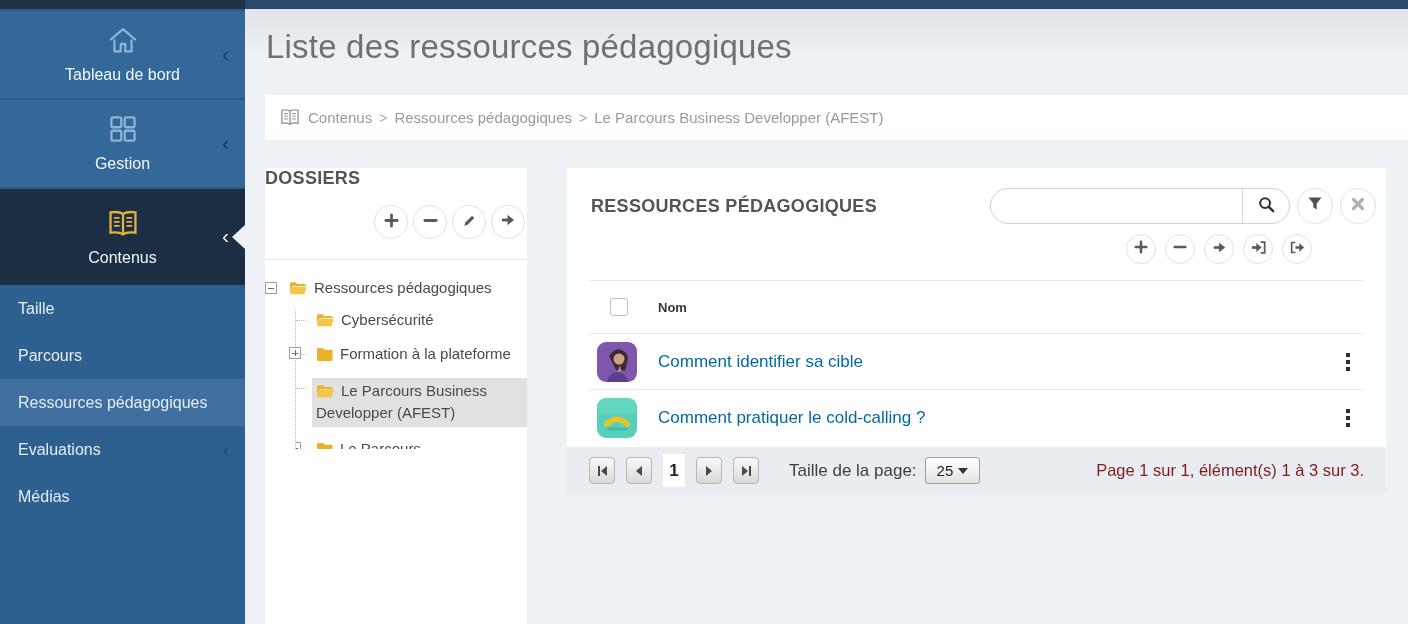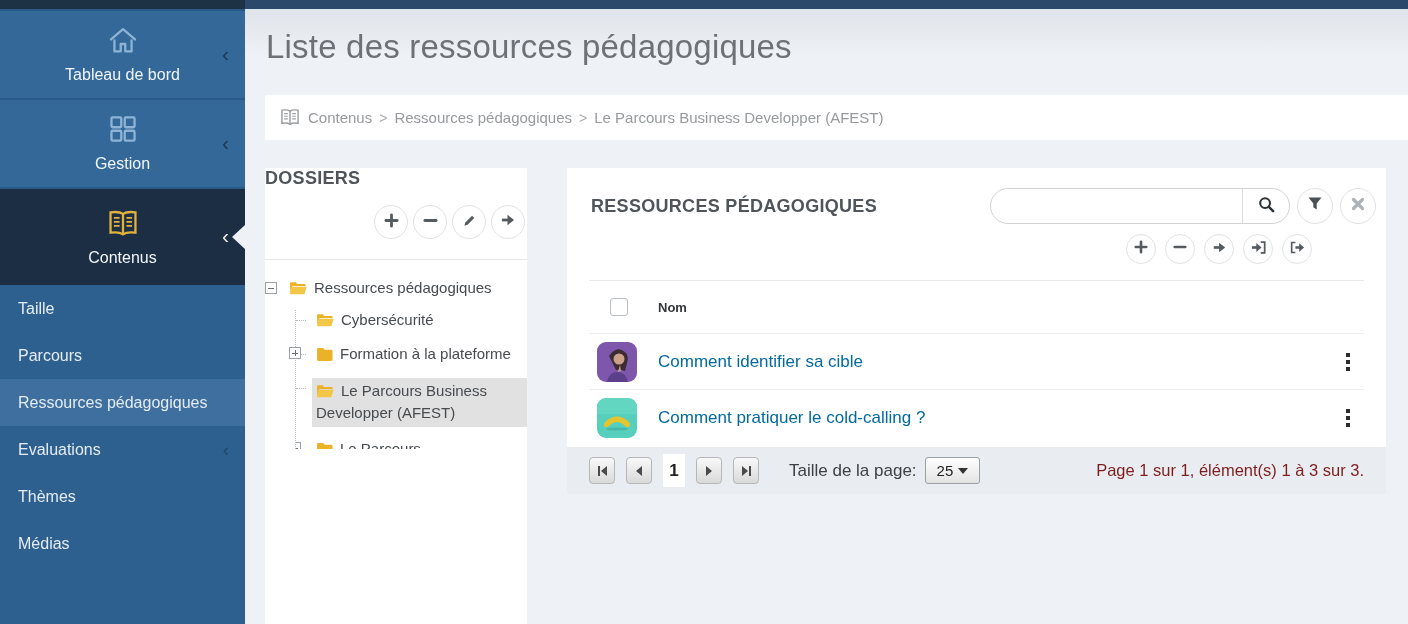--- a/index.html
+++ b/index.html
@@ -175,23 +175,20 @@
         </div>
       <div class="sub-item">
           <span>Parcours</span>
         </div>
       <div class="sub-item active">
           <span>Ressources pédagogiques</span>
         </div>
       <div class="sub-item">
           <span>Evaluations</span>
           <span class="chev">‹</span>
-        </div>
-      <div class="sub-item">
-          <span>Thèmes</span>
         </div>
       <div class="sub-item">
           <span>Médias</span>
         </div>
     </div>
   </div>
 
   <h1 class="page-title">Liste des ressources pédagogiques</h1>
 
   <div class="breadcrumb">

